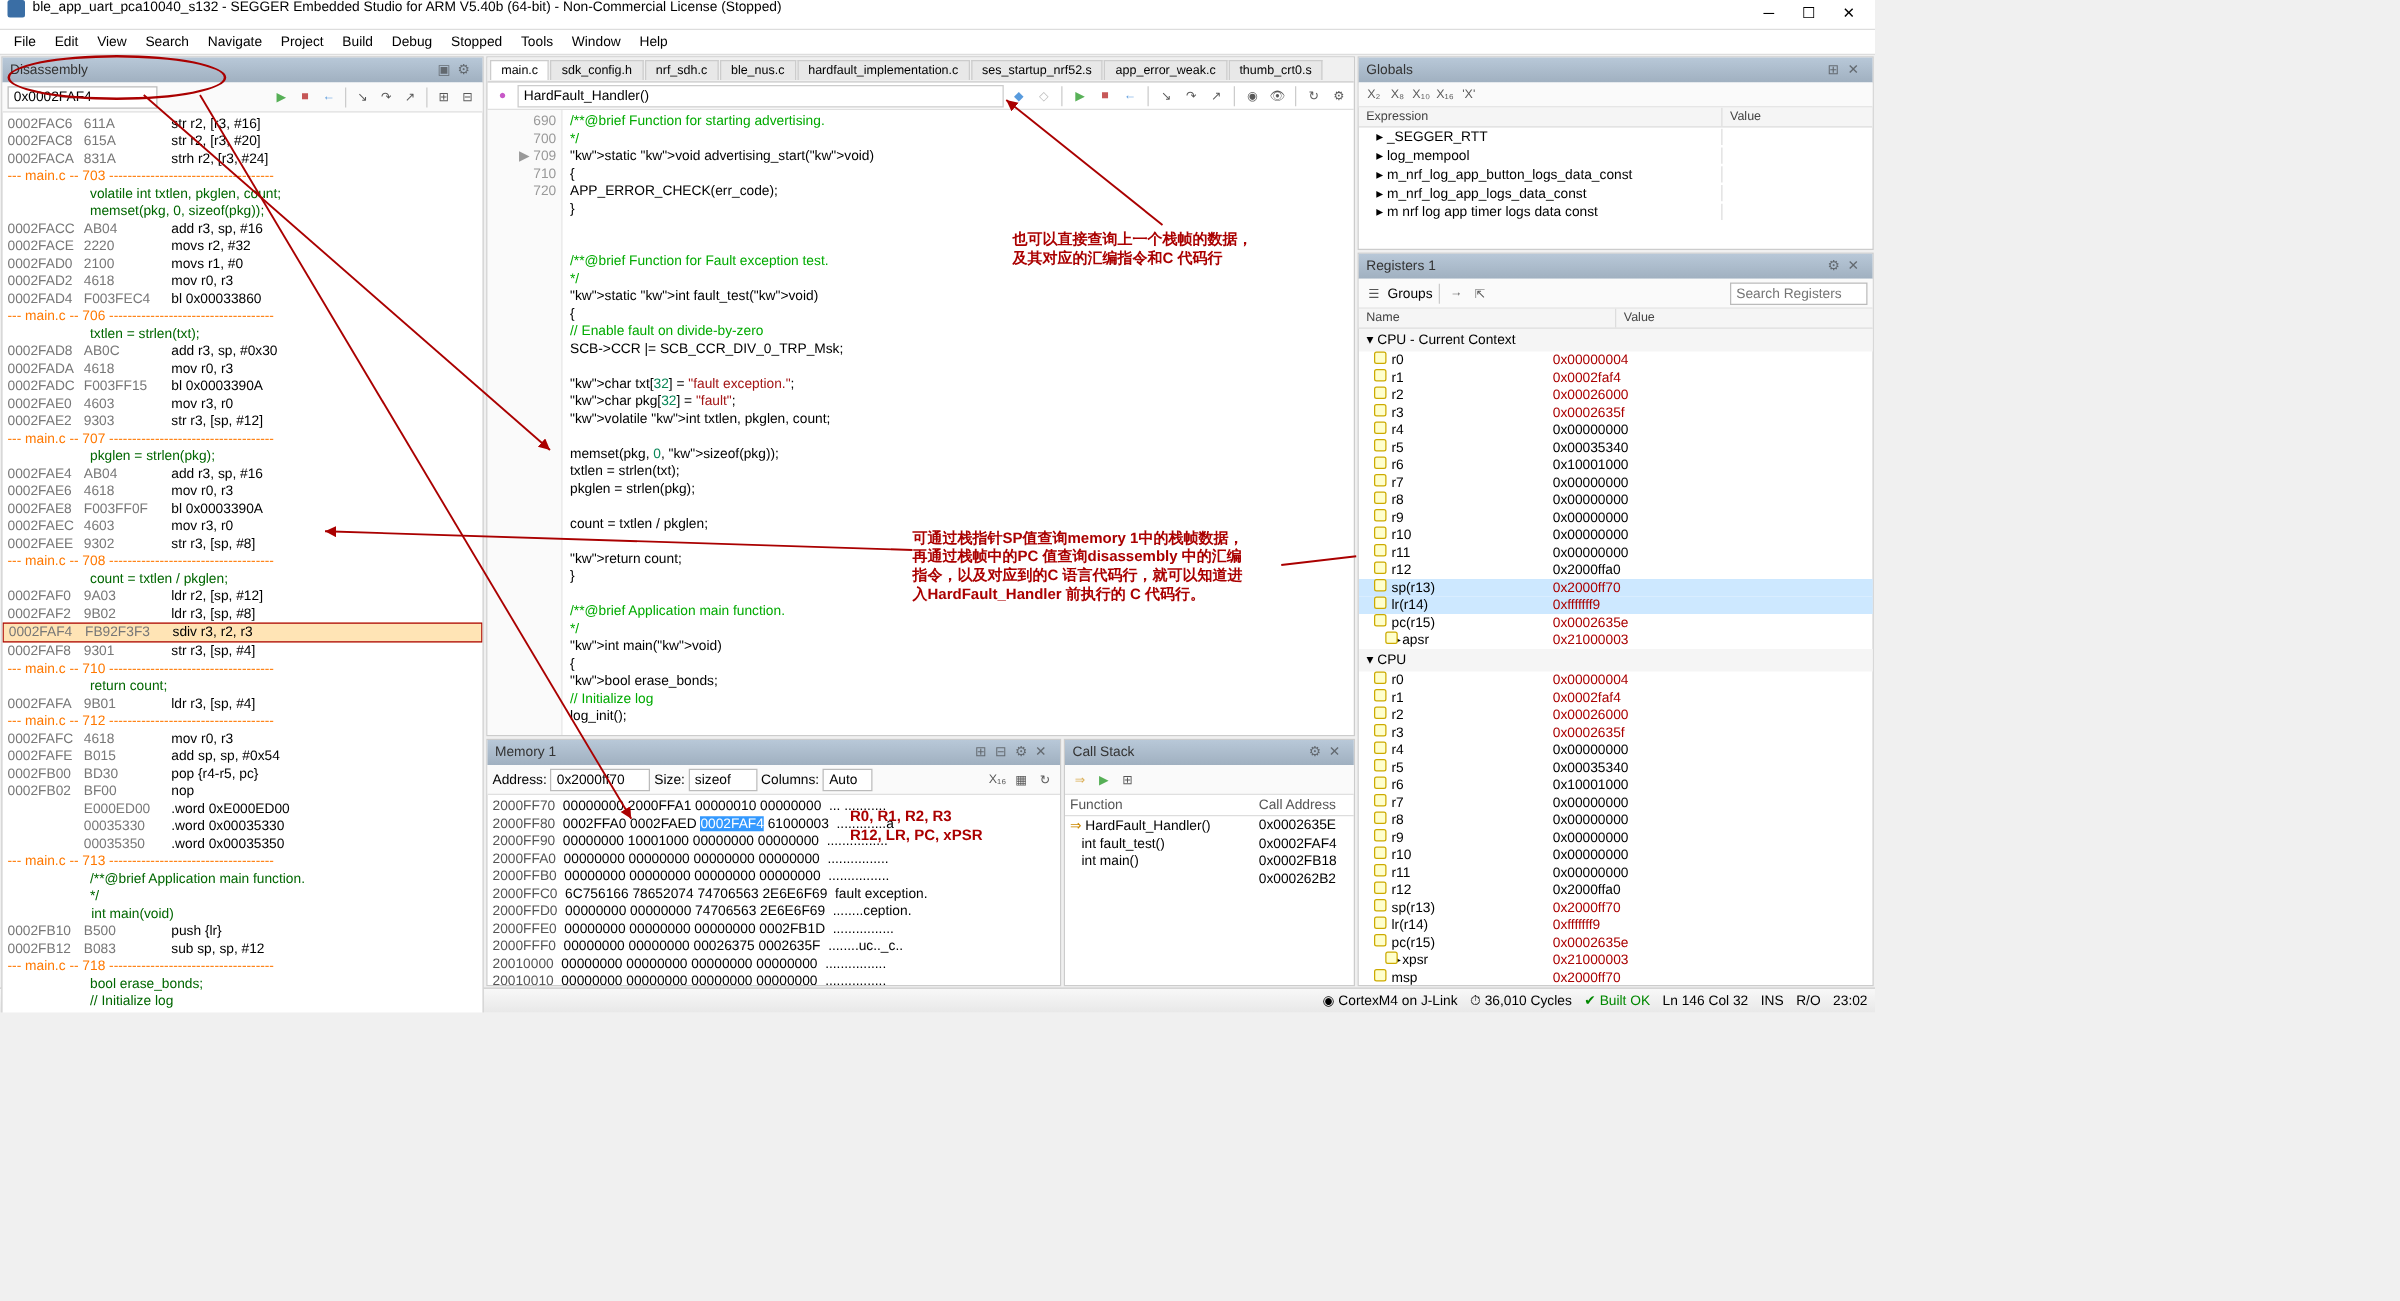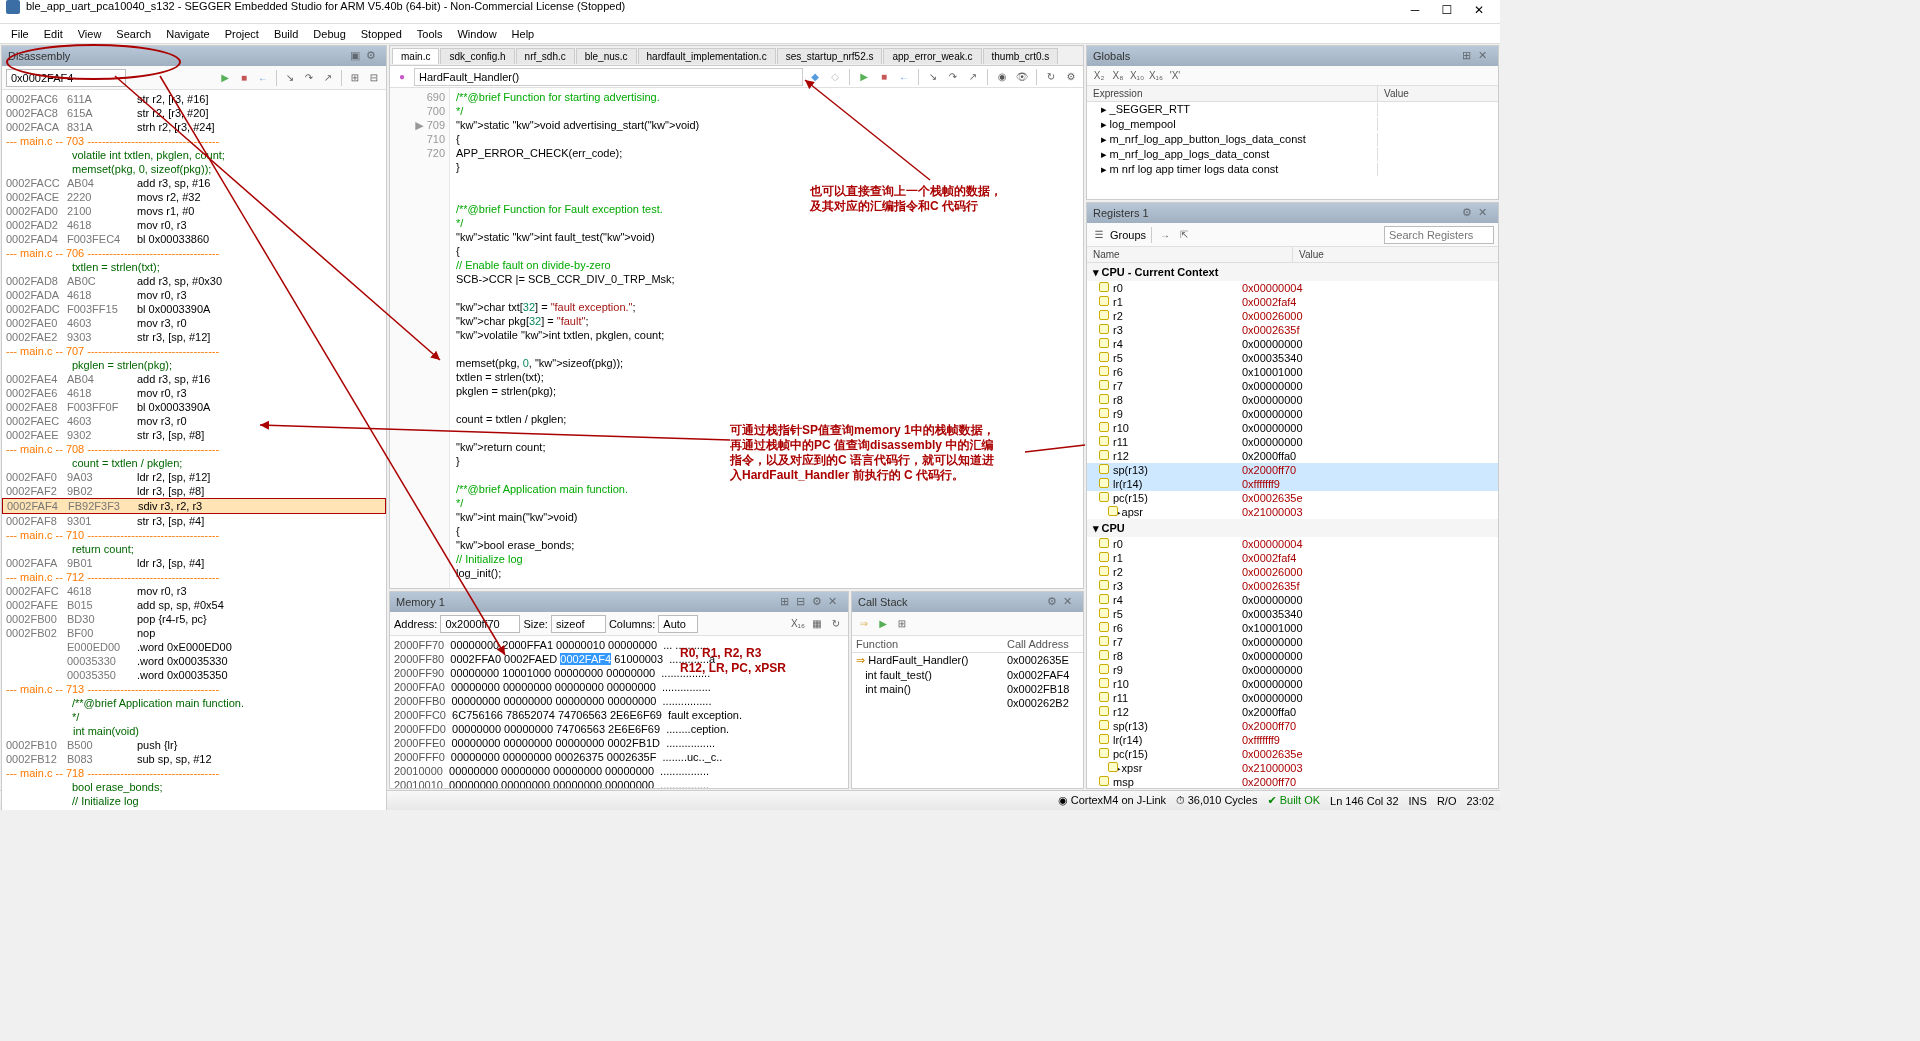--- a/index.html
+++ b/index.html
@@ -69,21 +69,21 @@
 .gcol2{width:120px}
 .grow{display:flex;padding:1px 0}
 .grow .gcol1{padding-left:14px}
 .registers{flex:1;min-height:0}
 .reg-body{flex:1;overflow-y:auto}
 .reg-row{display:flex;padding:0 0;height:14px;align-items:center}
 .reg-row.hl{background:#cde8ff}
 .reg-row .rn{width:155px;padding-left:28px}
 .reg-row .rv{color:#a00}
 .reg-row .rv.blk{color:#000}
-.reg-section{padding:2px 6px;font-weight:bold;background:#f5f5f5}
+.reg-section{padding:2px 6px;font-weight:normal;background:#f5f5f5}
 .lock{display:inline-block;width:10px;height:10px;background:#ffc;border:1px solid #ca0;border-radius:2px;margin-right:4px;margin-left:-16px}
 
 .statusbar{height:20px;background:linear-gradient(#f8f8f8,#e8e8e8);display:flex;align-items:center;padding:0 6px;border-top:1px solid #ccc;font-size:10px;gap:10px}
 .statusbar .spacer{flex:1}
 
 .annot{position:absolute;color:#a00;font-size:12px;font-family:sans-serif;pointer-events:none;white-space:nowrap;font-weight:bold}
 svg.overlay{position:absolute;top:0;left:0;pointer-events:none}
 .red-ellipse{position:absolute;border:2px solid #a00;border-radius:50%;pointer-events:none}
 </style>
 </head>

